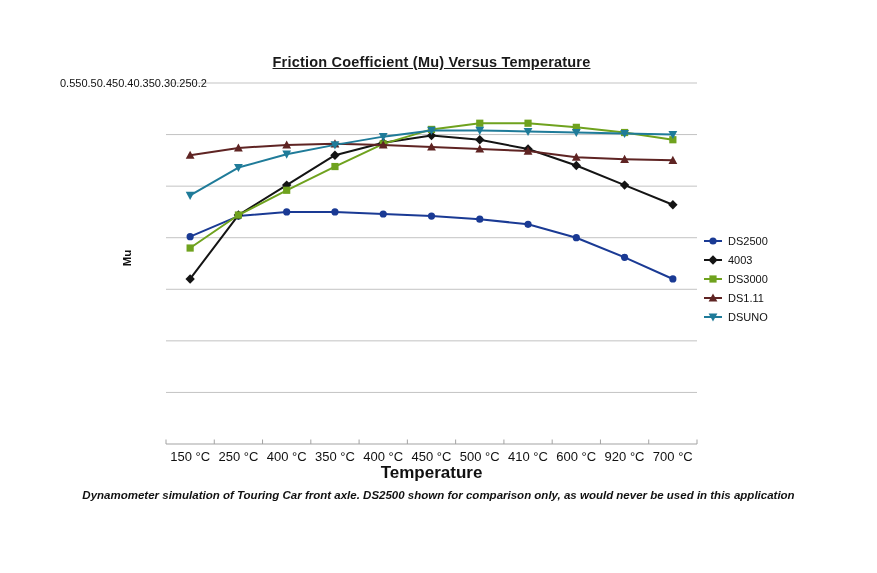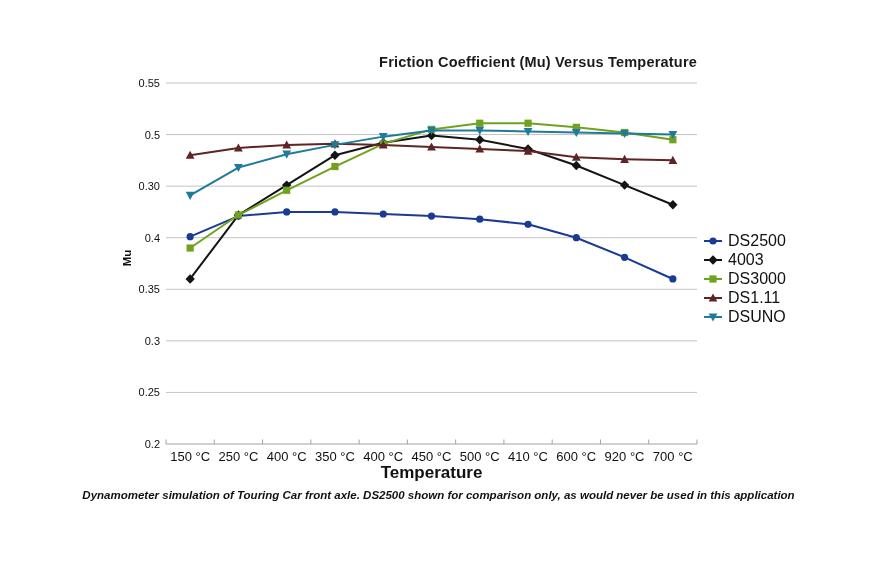--- a/index.html
+++ b/index.html
@@ -2,46 +2,46 @@
 <html><head>
 <meta charset="utf-8">
 <style>
   html,body{margin:0;padding:0;}
   body{
     width:877px;height:573px;background:#ffffff;position:relative;overflow:hidden;
     font-family:"Liberation Sans","DejaVu Sans",sans-serif;color:#000;
   }
   .page{position:absolute;inset:0;}
   .chart-title{
-    position:absolute;left:166px;width:531px;top:54px;text-align:right;
-    font-size:14.5px;font-weight:bold;color:#1a1a1a;letter-spacing:.2px;
+    position:absolute;left:166px;width:531px;top:54px;text-align:center;
+    font-size:14.5px;font-weight:bold;color:#1a1a1a;letter-spacing:.2px;text-decoration:underline;
   }
   #plot{position:absolute;left:0;top:0;}
   .ylabels{
     position:absolute;left:60px;width:100px;top:76px;height:375px;
-    display:flex;flex-direction:column;justify-content:space-between;
+    display:flex;flex-direction:row;justify-content:space-between;
   }
   .ylabels span{display:block;height:14px;line-height:14px;text-align:right;font-size:11px;color:#111;}
   .xlabels{
     position:absolute;left:166px;width:531px;top:449px;display:flex;
   }
   .xlabels span{flex:1 1 0;text-align:center;font-size:13px;color:#111;white-space:nowrap;}
   .xaxis-title{
     position:absolute;left:166px;width:531px;top:463px;text-align:center;
     font-size:17px;font-weight:bold;color:#111;
   }
   .yaxis-title{
     position:absolute;left:107px;top:248px;width:40px;height:20px;line-height:20px;
     text-align:center;font-size:11.5px;font-weight:bold;color:#111;
     transform:rotate(-90deg);
   }
   .legend{position:absolute;left:703px;top:231px;}
   .legend-row{display:flex;align-items:center;height:19px;}
   .legend-row svg{flex:0 0 auto;margin-right:5px;}
-  .legend-row span{font-size:16px;color:#111;white-space:nowrap;text-align:right;}
+  .legend-row span{font-size:11px;color:#111;white-space:nowrap;text-align:right;}
   .caption{
     position:absolute;left:0;right:0;top:489px;text-align:center;
     font-size:11.5px;font-weight:bold;font-style:italic;color:#111;
   }
 </style>
 </head>
 <body>
 
 <div class="page">
 
@@ -126,21 +126,21 @@
       <path d="M479.77272727272725 134.94571428571433L484.17272727272723 126.84571428571434L475.3727272727273 126.84571428571434Z" fill="#1f7b99"></path>
       <path d="M528.0454545454545 135.9771428571429L532.4454545454545 127.8771428571429L523.6454545454545 127.8771428571429Z" fill="#1f7b99"></path>
       <path d="M576.3181818181818 137.00857142857149L580.7181818181817 128.9085714285715L571.9181818181818 128.9085714285715Z" fill="#1f7b99"></path>
       <path d="M624.5909090909091 138.04000000000002L628.9909090909091 129.94000000000003L620.1909090909091 129.94000000000003Z" fill="#1f7b99"></path>
       <path d="M672.8636363636364 139.0714285714286L677.2636363636364 130.97142857142862L668.4636363636364 130.97142857142862Z" fill="#1f7b99"></path>
     </svg>
 
   <div class="ylabels">
     <span>0.55</span>
     <span>0.5</span>
-    <span>0.30</span>
+    <span>0.45</span>
     <span>0.4</span>
     <span>0.35</span>
     <span>0.3</span>
     <span>0.25</span>
     <span>0.2</span>
   </div>
 
   <div class="xlabels">
     <span>150 °C</span>
     <span>250 °C</span>

